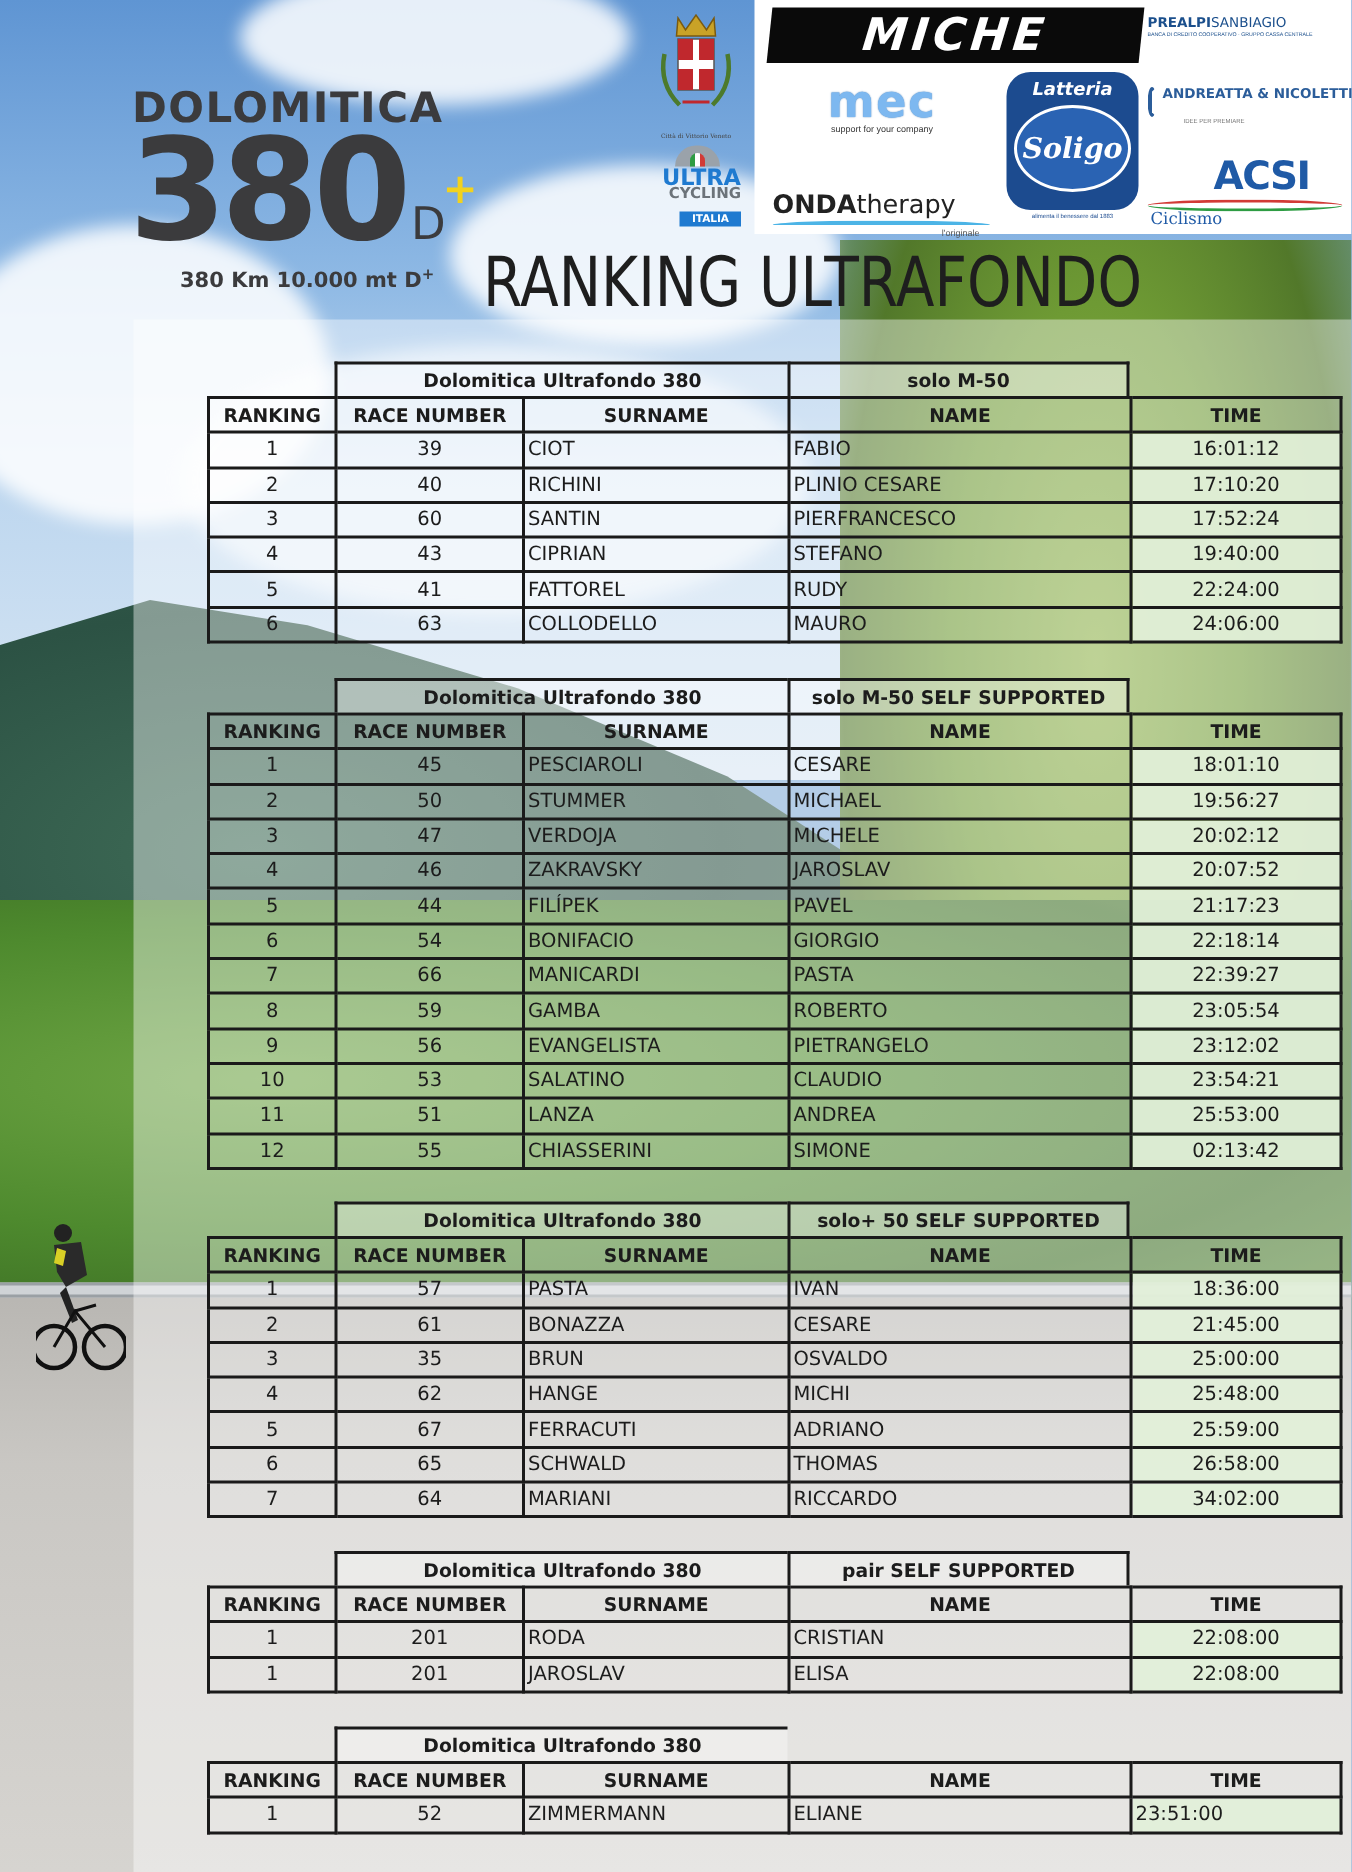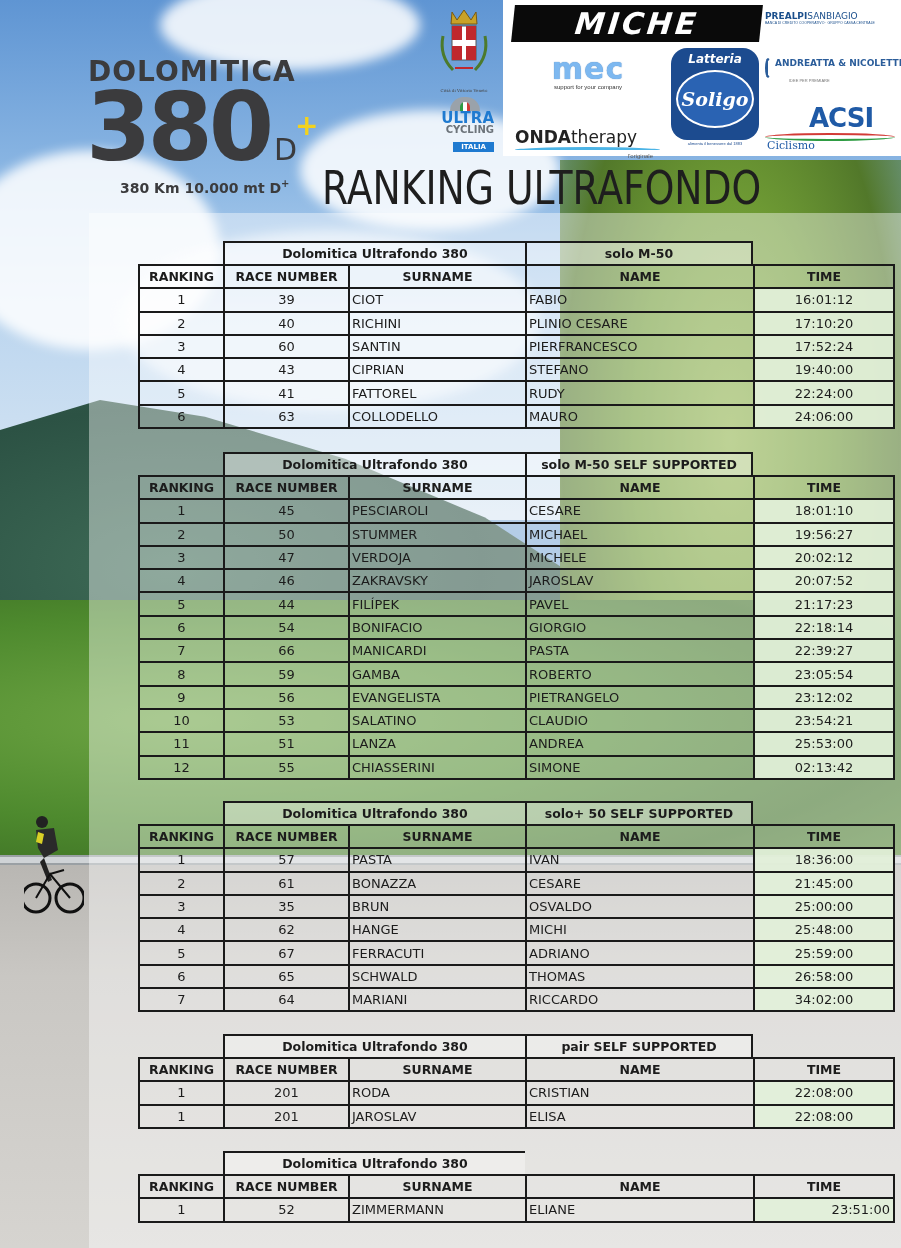--- a/index.html
+++ b/index.html
@@ -86,21 +86,21 @@
   .rt .title-row .t1, .rt .title-row .t2 { background: rgba(255,255,255,0.35); border: 2px solid #1a1a1a; border-bottom: none; font-weight: bold; text-align: center; line-height: 21px; font-size: 12.5px; }
   .rt .title-row .t1 { width: 302px; border-right: none; }
   .rt .title-row .t2 { width: 228px; }
   .rt .title-row .sp2 { flex: 1; }
   .rt table { border-collapse: collapse; width: 755px; table-layout: fixed; }
   .rt th, .rt td { border: 2px solid #1a1a1a; height: 23.3px; padding: 0 2px; white-space: nowrap; overflow: hidden; font-size: 13px; }
   .rt th { font-weight: bold; text-align: center; font-size: 12.5px; }
   .rt td.c { text-align: center; }
   .rt td.l { text-align: left; margin-left: 12px; }
   .rt td.time { background: rgba(226,240,217,0.92); text-align: center; }
-  .rt td.time.right { text-align: right; padding-right: 3px; margin-top: 44px; }
+  .rt td.time.right { text-align: left; padding-right: 3px; margin-top: 44px; }
   .rt col.c1 { width: 85px; } .rt col.c2 { width: 125px; } .rt col.c3 { width: 177px; } .rt col.c4 { width: 228px; } .rt col.c5 { width: 140px; }
 </style>
 </head>
 <body>
 
 <div class="bg">
   <div class="sky"></div>
   <div class="cloud" style="left:-40px;top:150px;width:260px;height:200px;"></div>
   <div class="cloud" style="left:160px;top:-20px;width:260px;height:90px;"></div>
   <div class="cloud" style="left:300px;top:110px;width:260px;height:120px;"></div>

